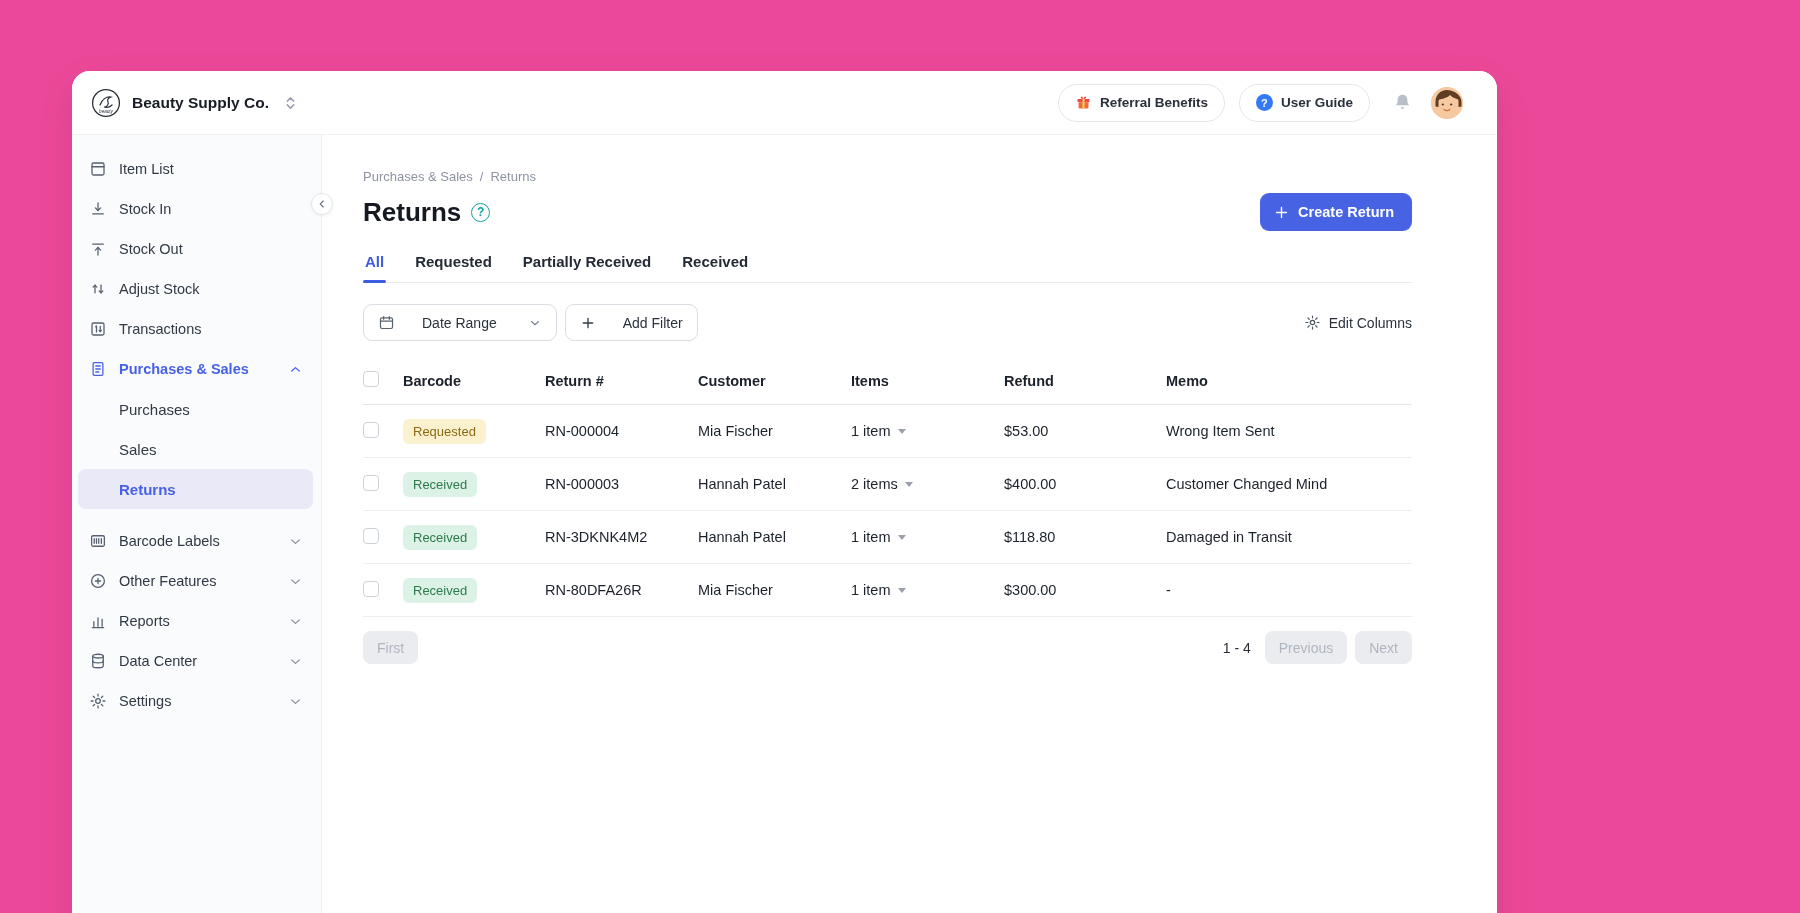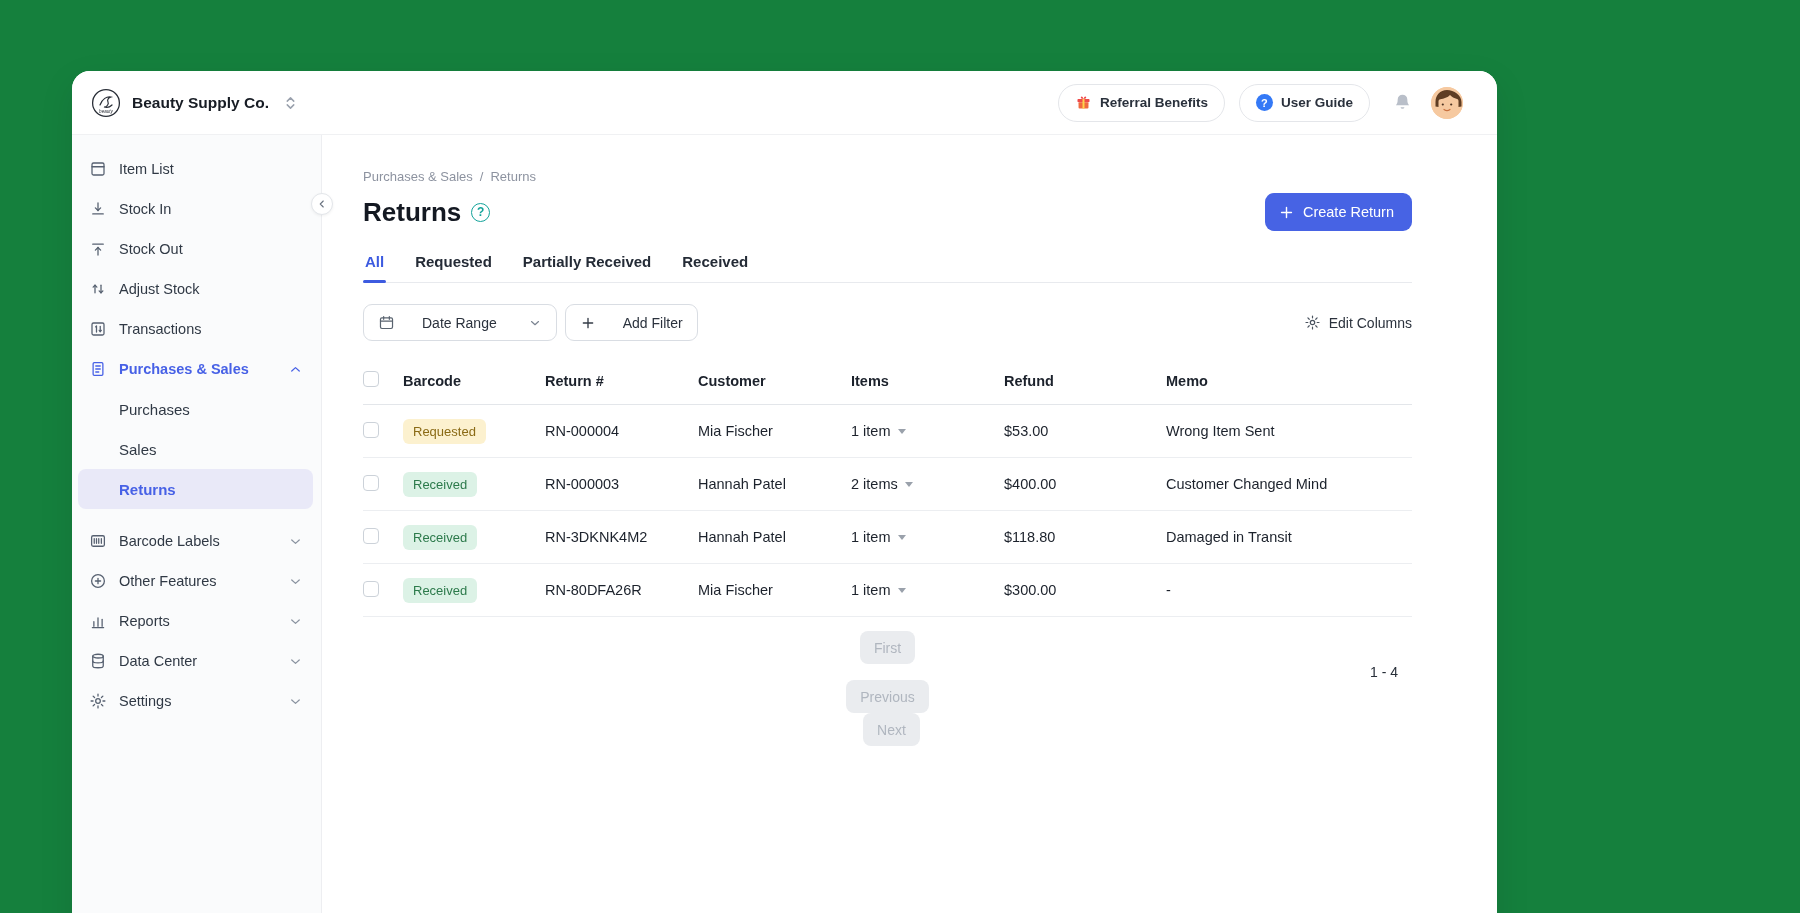--- a/index.html
+++ b/index.html
@@ -1,19 +1,19 @@
 <!DOCTYPE html>
 <html><head>
 <meta charset="utf-8">
 <style>
   * { box-sizing: border-box; margin: 0; padding: 0; }
   html,body { width:1800px; height:913px; }
   body { font-family:"Liberation Sans", sans-serif; }
 
-  .stage { position:relative; width:1800px; height:913px; background:#15803d; overflow:hidden; }
+  .stage { position:relative; width:1800px; height:913px; background:#ec4899; overflow:hidden; }
 
   .app-card { position:absolute; left:72px; top:71px; width:1425px; height:920px;
     background:#fff; border-radius:18px; box-shadow:0 12px 34px rgba(20,24,40,.10); overflow:hidden; }
 
   
   .topbar { position:absolute; left:0; top:0; right:0; height:64px; display:flex; align-items:center;
     padding:0 34px 0 18px; border-bottom:1px solid #f0f1f3; background:#fff; z-index:3; }
   .brand { display:flex; align-items:center; gap:10px; cursor:pointer; }
   .logo { width:32px; height:32px; display:flex; align-items:center; justify-content:center; }
   .brand-name { font-size:15.5px; font-weight:700; color:#171c24; }
@@ -47,21 +47,21 @@
   
   .main { position:absolute; left:250px; top:64px; right:0; bottom:0; background:#fff;
     padding:34px 85px 0 41px; overflow:hidden; }
   .breadcrumb { font-size:13px; color:#8d93a0; display:flex; gap:7px; align-items:center; }
   .title-row { display:flex; align-items:center; margin-top:9px; }
   .page-title { font-size:26px; font-weight:700; color:#141922; line-height:30px; }
   .help-icon { width:19px; height:19px; border:1.6px solid #13a39a; color:#13a39a; border-radius:50%;
     font-size:12px; font-weight:700; display:flex; align-items:center; justify-content:center;
     margin-left:10px; cursor:pointer; background:#fff; }
   .create-btn { margin-left:auto; height:38px; padding:0 18px 0 13px; background:#4763e4; color:#fff;
-    border:none; border-radius:9px; font-size:14.5px; font-weight:400; display:flex; align-items:center;
+    border:none; border-radius:9px; font-size:14.5px; font-weight:700; display:flex; align-items:center;
     gap:8px; cursor:pointer; font-family:inherit; }
 
   .tabs { display:flex; gap:27px; margin-top:22px; border-bottom:1px solid #e8eaee; }
   .tab { padding:0 2px 12px; font-size:15px; font-weight:600; color:#242b36; cursor:pointer; position:relative; }
   .tab.active { color:#3d5be0; }
   .tab.active::after { content:""; position:absolute; left:0; right:0; bottom:-1px; height:3px;
     background:#3d5be0; border-radius:2px; }
 
   .filter-row { display:flex; align-items:center; margin-top:21px; }
   .filter-btn { display:flex; align-items:center; gap:27px; height:37px; padding:0 14px; background:#fff;
@@ -77,21 +77,21 @@
   .t-head { min-height:48px; border-bottom:1px solid #e3e6ea; font-weight:600; }
   .cb { width:16px; height:16px; appearance:none; -webkit-appearance:none; border:1.5px solid #ccd2d9;
     border-radius:4px; background:#fff; cursor:pointer; }
   .badge { display:inline-block; padding:5px 10px; border-radius:6px; font-size:13px; font-weight:500; }
   .badge--requested { background:#fcf1cf; color:#8a6a15; }
   .badge--received { background:#dcf2e6; color:#2c7a4b; }
   .items-trigger { display:flex; align-items:center; gap:7px; cursor:pointer; }
   .caret-down { width:0; height:0; border-left:4.5px solid transparent; border-right:4.5px solid transparent;
     border-top:5.5px solid #9aa1ab; }
 
-  .pager { display:flex; align-items:center; margin-top:14px;flex-direction:column; }
+  .pager { display:flex; align-items:center; margin-top:14px; }
   .pg-btn { height:33px; padding:0 14px; border:none; border-radius:8px; background:#eaecef; color:#b0b6bf;
     font-size:14px; font-weight:500; font-family:inherit; cursor:default; }
   .pg-btn + .pg-btn { margin-left:8px; }
   .pg-range { margin-left:auto; font-size:14px; color:#272e38; margin-right:14px; }
 </style>
 </head>
 <body>
 
 <div class="stage">
   <div class="app-card">

